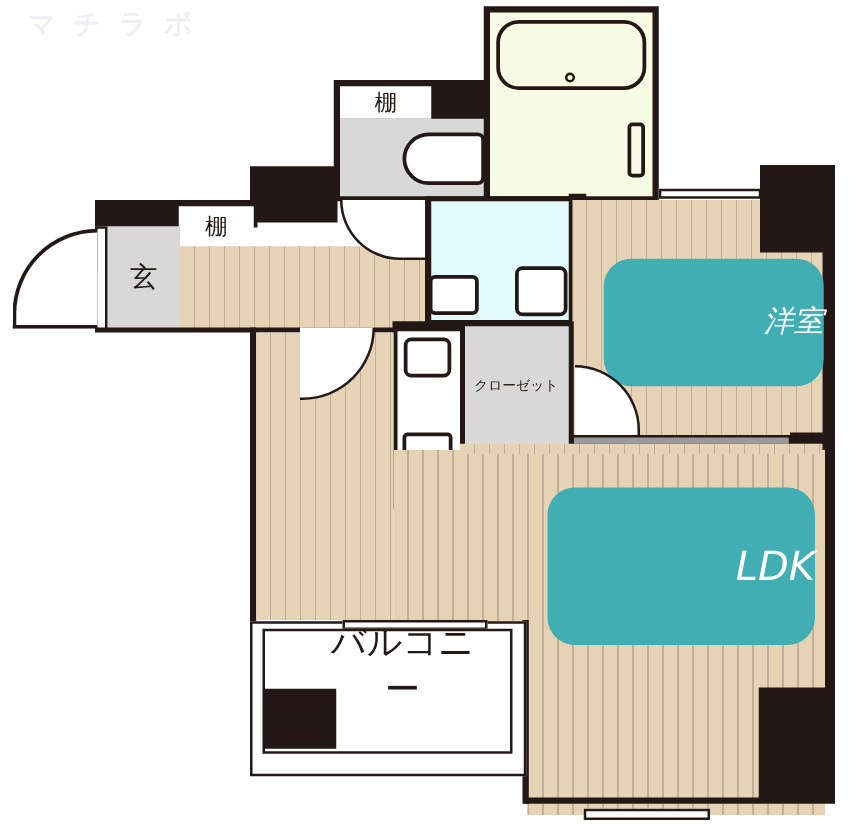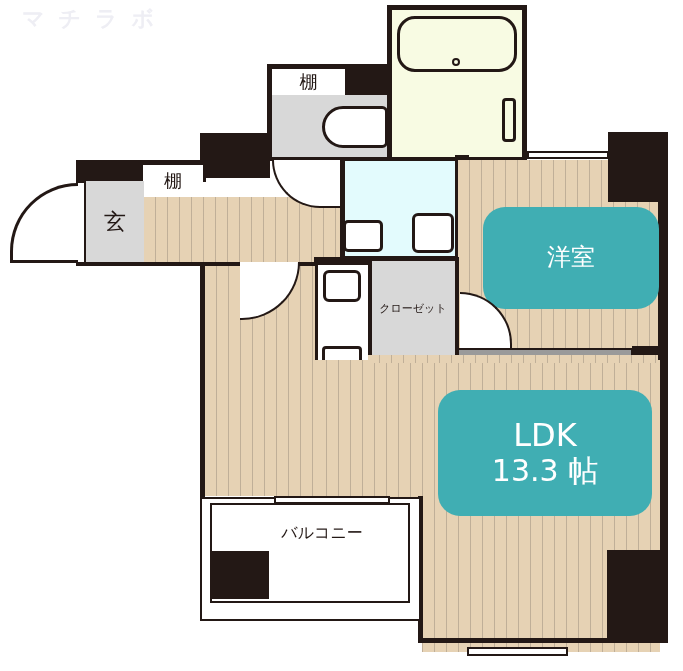--- a/index.html
+++ b/index.html
@@ -4,21 +4,21 @@
 <style>
   html,body{margin:0;padding:0;background:#ffffff;}
   body{width:683px;height:671px;position:relative;overflow:hidden;font-family:"DejaVu Sans","Liberation Sans",sans-serif;}
   .abs{position:absolute;box-sizing:border-box;}
   .wall{background:#231815;}
   .floor{background-color:#e6d2b4;background-image:repeating-linear-gradient(90deg, rgba(0,0,0,0) 0px, rgba(0,0,0,0) 11px, rgba(120,110,100,0.35) 11px, rgba(120,110,100,0.35) 12px);}
   .gray{background:#d8d8d8;}
   .cream{background:#f8fbe3;}
   .aqua{background:#e3fbfd;}
   .label{color:#231815;font-size:20px;display:flex;align-items:center;justify-content:center;}
-  .roomtag{background:#40aeb3;border-radius:22px;color:#ffffff;display:flex;flex-direction:column;align-items:center;justify-content:center;text-align:center;}
+  .roomtag{background:#40aeb3;border-radius:22px;color:#ffffff;display:flex;flex-direction:column;align-items:flex-end;justify-content:center;text-align:center;font-style:italic;}
   .roomtag span{display:block;line-height:1.15;}
   .window{background:#ffffff;border:2px solid #231815;}
   .watermark{color:#eeeef4;font-size:22px;font-weight:bold;letter-spacing:14px;}
 </style>
 </head>
 <body>
 
 <div class="abs watermark" style="left:22px;top:4px;">マチラボ</div>
 
 <div class="abs wall" style="left:387px;top:5px;width:140px;height:156px;"></div>
@@ -78,24 +78,23 @@
 <div class="abs" style="left:322px;top:346px;width:40px;height:28px;border:3px solid #231815;border-radius:4px;"></div>
 <div class="abs" style="left:314px;top:378px;width:84px;height:32px;border:2px solid #231815;border-radius:6px;background:#fff;"></div>
 
 <div class="abs wall" style="left:200px;top:262px;width:5px;height:237px;"></div>
 <div class="abs floor" style="left:205px;top:266px;width:110px;height:230px;"></div>
 <div class="abs floor" style="left:315px;top:360px;width:345px;height:292px;clip-path:polygon(0 0,100% 0,100% 100%,31% 100%,31% 47%,0 47%);"></div>
 <div class="abs floor" style="left:368px;top:355px;width:290px;height:8px;"></div>
 <div class="abs" style="left:240px;top:262px;width:60px;height:58px;border-bottom:2px solid #231815;border-right:2px solid #231815;border-radius:0 0 60px 0;background:#fff;"></div>
 <div class="abs roomtag" style="left:438px;top:390px;width:214px;height:126px;">
   <span style="font-size:32px;">LDK</span>
-  <span style="font-size:30px;">13.3 帖</span>
 </div>
 <div class="abs wall" style="left:607px;top:550px;width:61px;height:92px;"></div>
 <div class="abs wall" style="left:420px;top:638px;width:248px;height:5px;"></div>
 <div class="abs wall" style="left:418px;top:496px;width:5px;height:147px;"></div>
 <div class="abs window" style="left:467px;top:647px;width:101px;height:9px;"></div>
 
 <div class="abs" style="left:200px;top:497px;width:221px;height:124px;border:2px solid #231815;background:#fff;"></div>
 <div class="abs window" style="left:274px;top:496px;width:116px;height:8px;"></div>
 <div class="abs" style="left:210px;top:503px;width:200px;height:100px;border:2px solid #231815;background:#fff;"></div>
-<div class="abs label" style="left:252px;top:518px;width:140px;height:30px;font-size:16px;text-align:center;">バルコニー</div>
+<div class="abs label" style="left:252px;top:518px;width:140px;height:30px;font-size:28px;text-align:center;">バルコニー</div>
 <div class="abs wall" style="left:212px;top:551px;width:57px;height:48px;"></div>
 
 </body></html>

